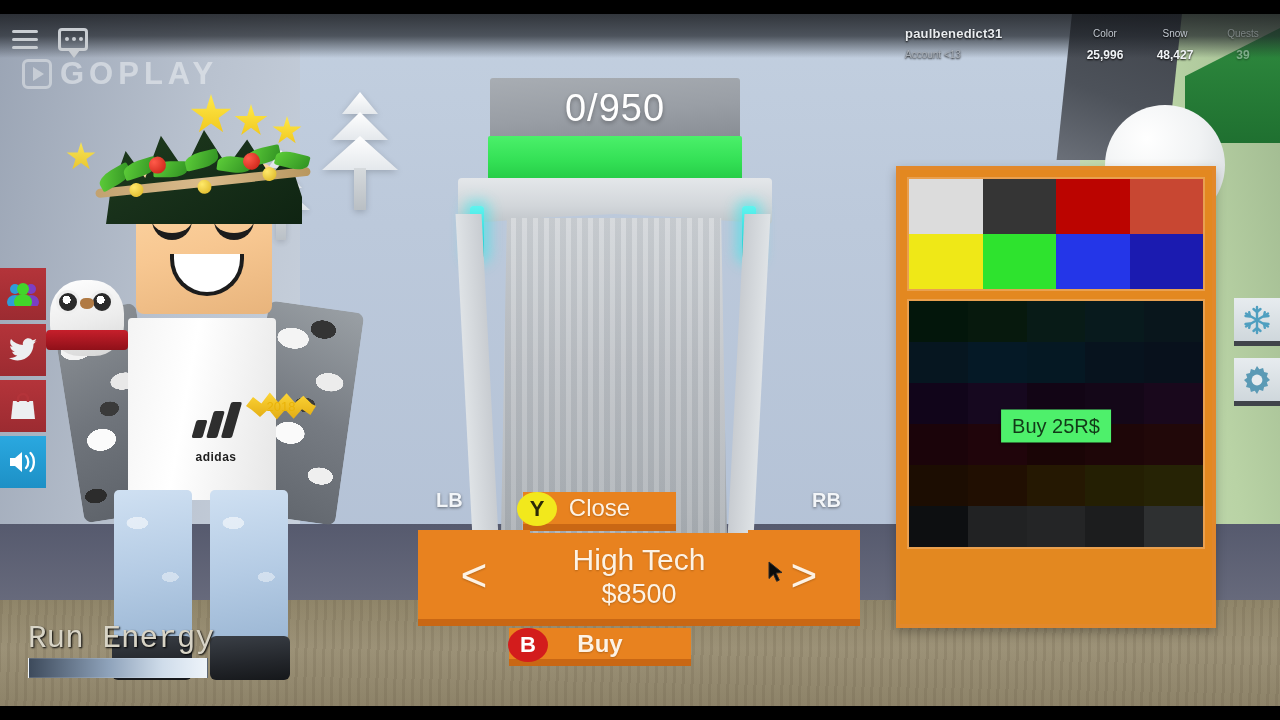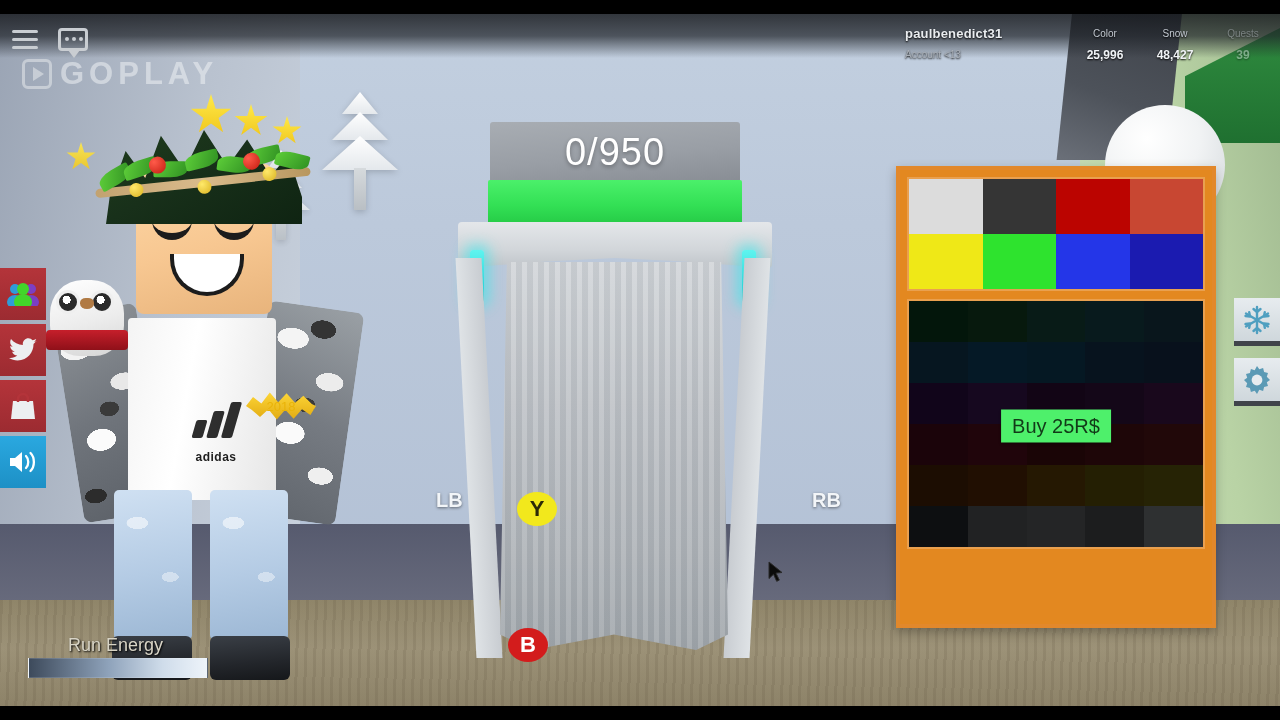--- a/index.html
+++ b/index.html
@@ -203,21 +203,21 @@
     position:absolute; inset:0;
     background:linear-gradient(180deg,#ffd93b,#e0a80f);
     clip-path:polygon(0% 50%,10% 22%,22% 42%,34% 8%,46% 38%,58% 10%,70% 40%,82% 18%,94% 44%,100% 50%,92% 78%,80% 60%,68% 90%,56% 62%,44% 92%,32% 60%,20% 84%,8% 62%);
   }
   .badge-text {
     position:absolute; inset:0; display:flex; align-items:center; justify-content:center;
     font-size:13px; font-weight:normal; color:#eab308;
   }
 
   
-  .machine { position:absolute; left:448px; top:78px; width:330px; height:560px;margin-top:44px; }
+  .machine { position:absolute; left:448px; top:78px; width:330px; height:560px; }
   .mach-top-slab {
     position:absolute; left:42px; top:0; width:250px; height:62px;
     background:linear-gradient(175deg,#a8adb3 0%,#999ea5 55%,#878c93 100%);
     border-radius:3px;
   }
   .mach-counter {
     position:absolute; left:42px; top:8px; width:250px; height:44px;
     display:flex; align-items:center; justify-content:center;
     font-size:38px; color:#ffffff; letter-spacing:1px;
     text-shadow:0 2px 4px rgba(0,0,0,.3);
@@ -329,23 +329,22 @@
   .right-btn {
     width:46px; height:48px; margin-bottom:12px;
     display:flex; align-items:center; justify-content:center;
     background:linear-gradient(180deg,#e7ecef,#cfd7dc);
     border-bottom:5px solid #40444a;
   }
 
   
   .run-energy { position:absolute; left:28px; bottom:42px; width:200px; }
   .run-energy-label {
-    font-family:Liberation Sans, sans-serif; font-size:18px; color:#d8d4c6;
+    font-family:Liberation Mono, monospace; font-size:31px; color:#d8d4c6;
     text-shadow:1px 1px 2px #000;
-    margin-left:40px;
   }
   .run-energy-bar {
     margin-top:2px; width:180px; height:20px;
     background:linear-gradient(90deg,#3d4a5b 0%,#8fa3bb 45%,#cfdcea 75%,#eef4fa 100%);
     border:1px solid rgba(255,255,255,.15);
   }
 
   
   .color-panel {
     position:absolute; left:896px; top:166px; width:320px; height:462px;
@@ -657,20 +656,30 @@
           <div class="swatch" style="background: rgb(93, 97, 101);"></div>
           <div class="swatch" style="background: rgb(154, 160, 164);"></div>
         </div>
       <div class="buy-robux">Buy 25R$</div>
     </div>
   </div>
 
   <div class="pad-label pad-lb">LB</div>
   <div class="pad-label pad-rb">RB</div>
 
+  <div class="shop">
+    <div class="btn-3d shop-close">Close</div>
+    <div class="btn-3d shop-prev">&lt;</div>
+    <div class="btn-3d shop-next">&gt;</div>
+    <div class="btn-3d shop-item">
+      <div class="shop-item-name">High Tech</div>
+      <div class="shop-item-price">$8500</div>
+    </div>
+    <div class="btn-3d shop-buy">Buy</div>
+  </div>
 
   <div class="pad-btn pad-y">Y</div>
   <div class="pad-btn pad-b">B</div>
 
   <svg class="cursor" viewBox="0 0 16 22">
     <path d="M1 1l13 10.5-6 .6 3.3 7-2.6 1.2-3.2-7L1 17.5z" fill="#0b0b0b" stroke="#2a2a2a" stroke-width="1"></path>
   </svg>
 
   <div class="letterbox-top"></div>
   <div class="letterbox-bottom"></div>

